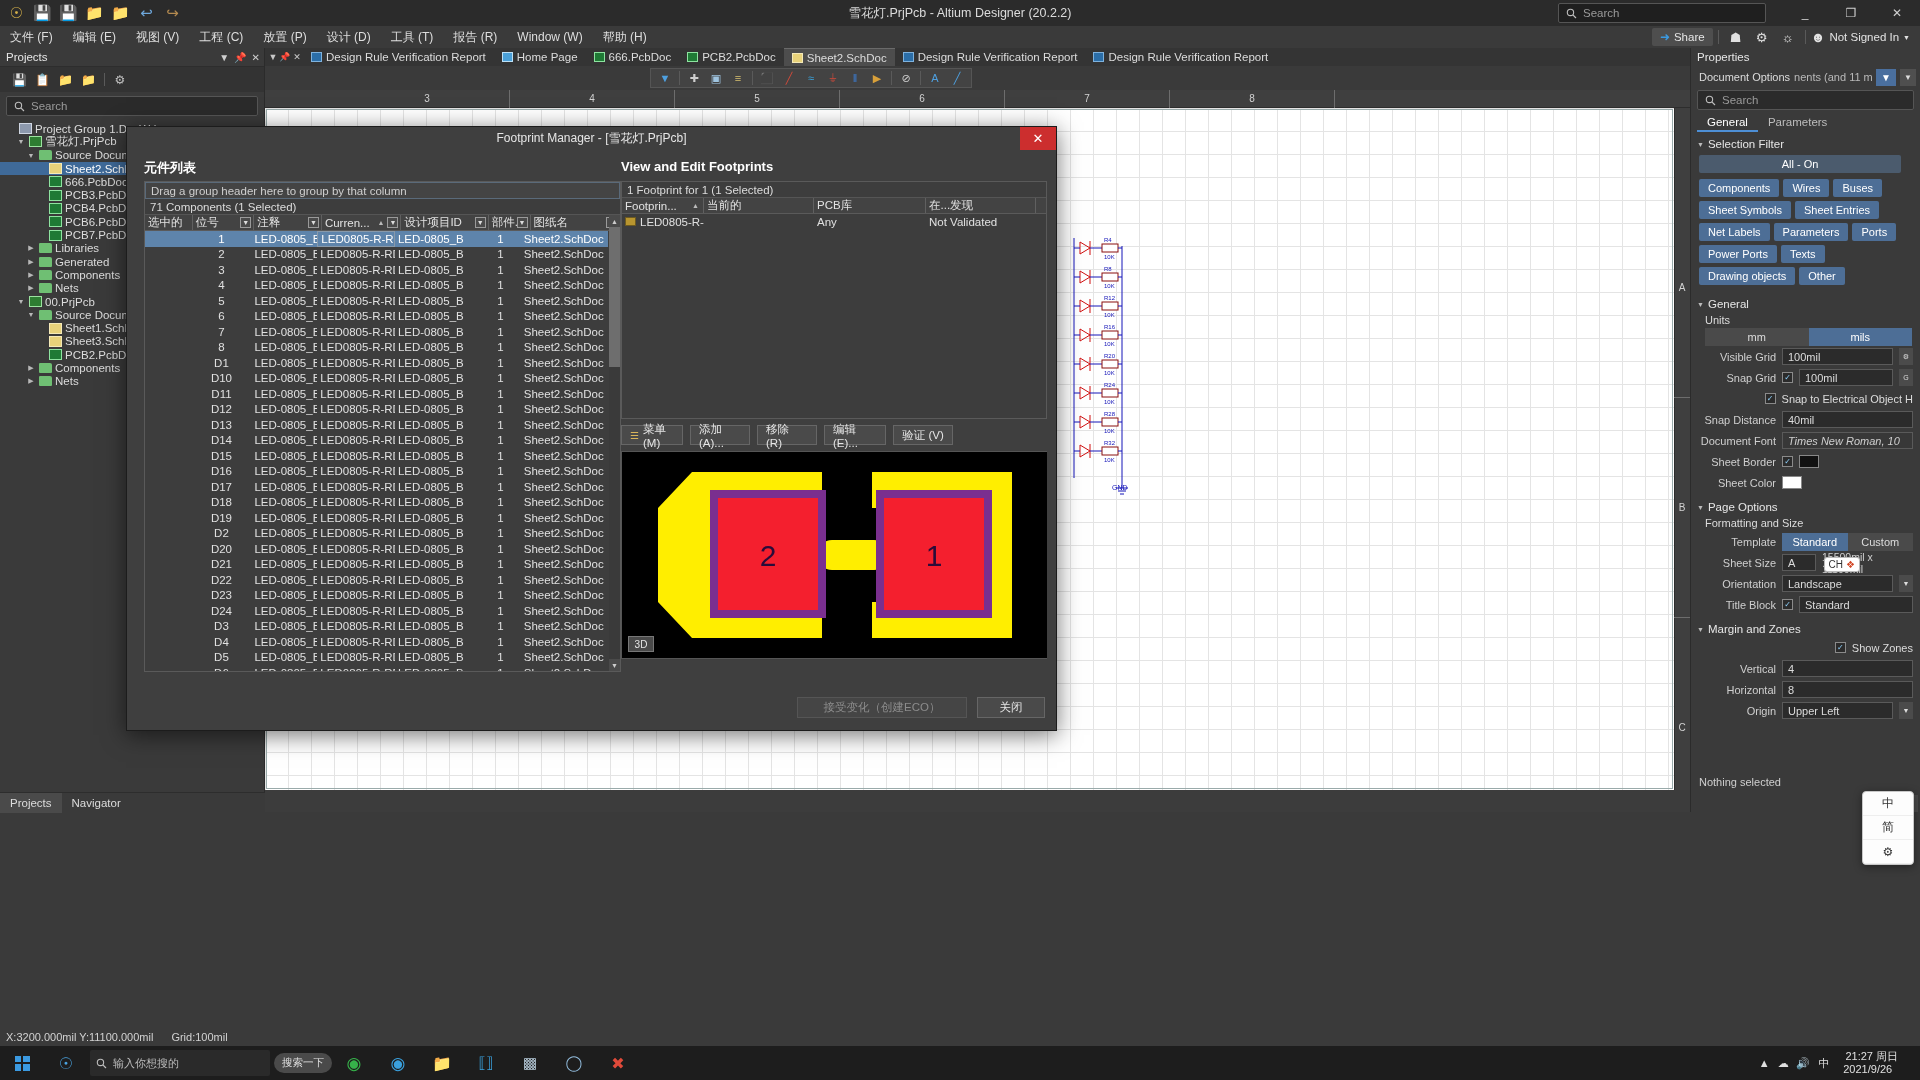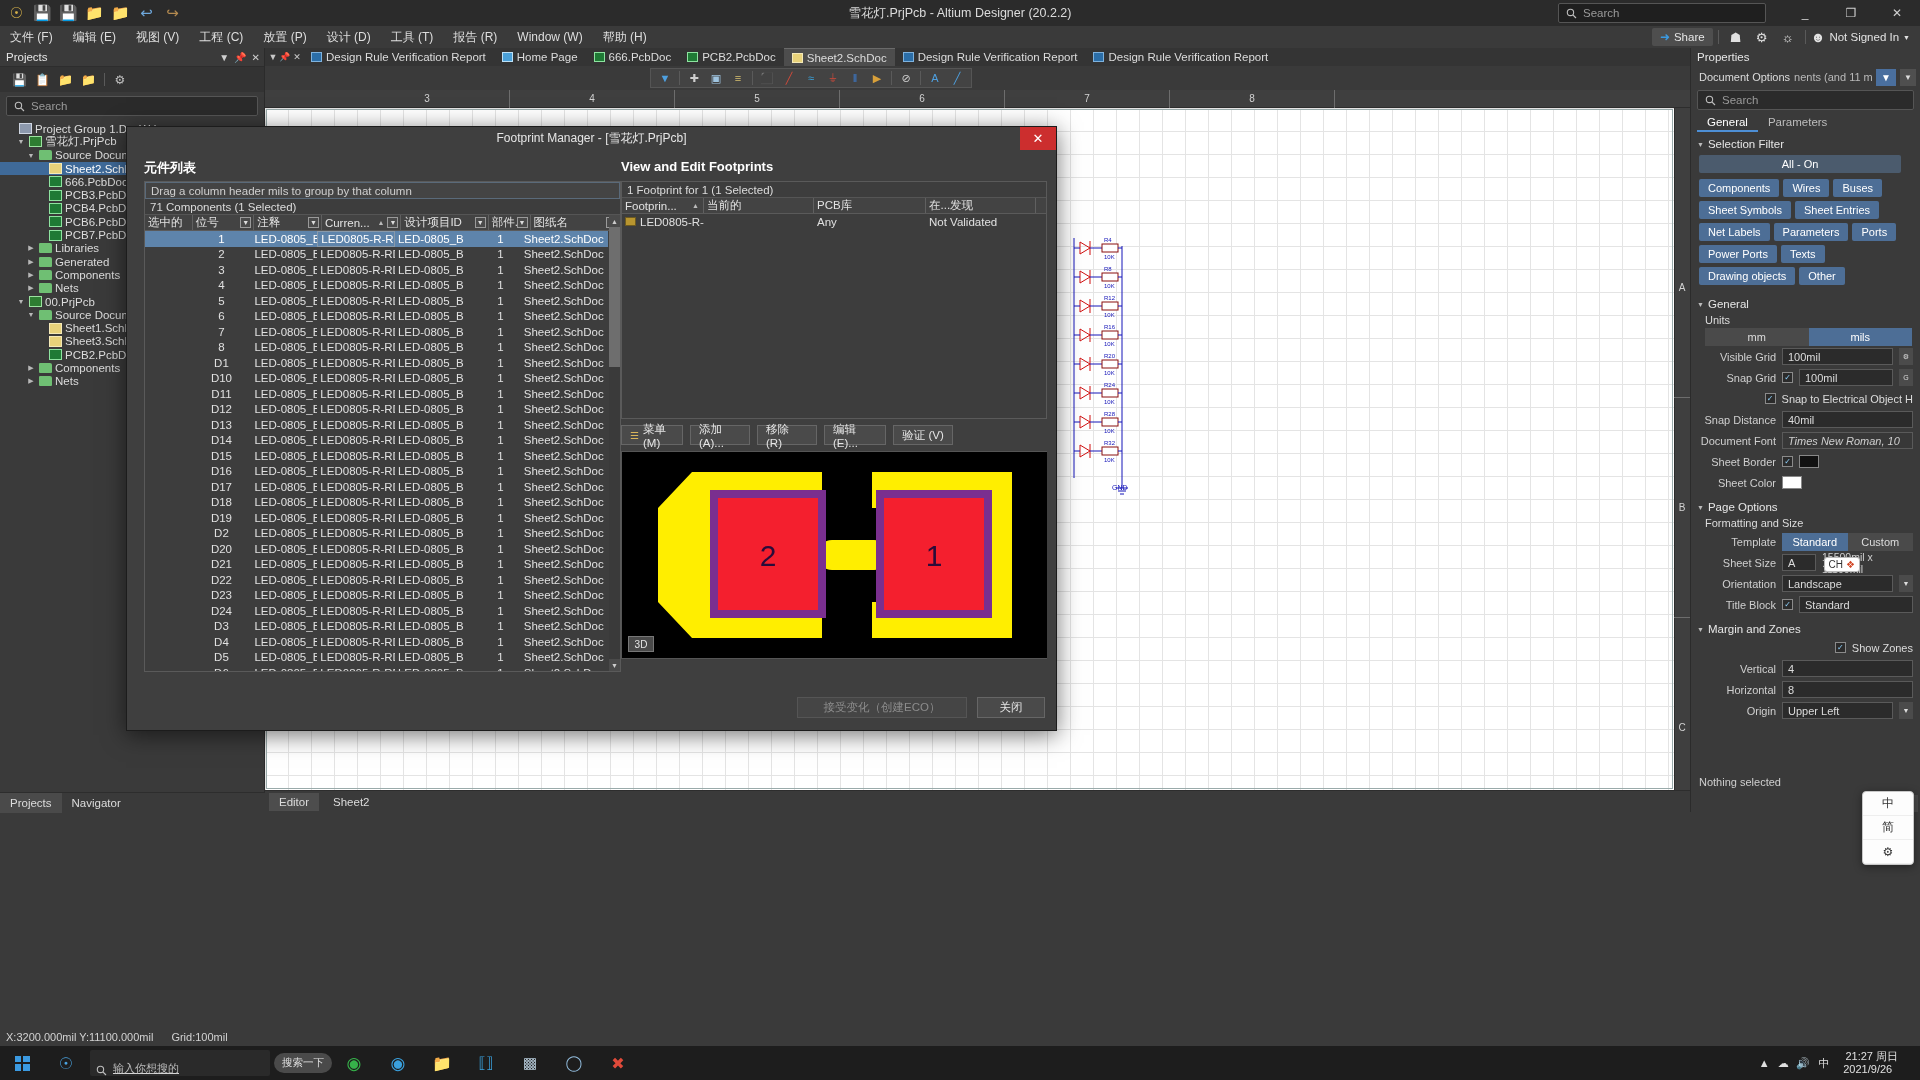--- a/index.html
+++ b/index.html
@@ -112,21 +112,21 @@
   .coordbar{position:absolute;left:0;bottom:34px;width:1920px;height:18px;background:#3a3a3a;display:flex;align-items:center;font-size:11px;color:#d2d2d2;}
   .coordbar .c1{padding-left:6px;}
   .coordbar .c2{padding-left:18px;}
 
   
   .taskbar{position:absolute;left:0;bottom:0;width:1920px;height:34px;background:#1d1d1d;display:flex;align-items:center;}
   .tb-start{width:44px;height:34px;display:flex;align-items:center;justify-content:center;cursor:pointer;}
   .winlogo{width:15px;height:15px;display:grid;grid-template-columns:1fr 1fr;grid-template-rows:1fr 1fr;gap:2px;}
   .winlogo i{background:#3b9ae1;display:block;}
   .tb-item{width:44px;height:34px;display:flex;align-items:center;justify-content:center;cursor:pointer;}
-  .tb-searchbox{width:180px;height:26px;background:#2a2a2a;border-radius:2px;display:flex;align-items:flex-end;gap:6px;padding:0 6px;margin-left:2px;text-decoration:underline;}
+  .tb-searchbox{width:180px;height:26px;background:#2a2a2a;border-radius:2px;display:flex;align-items:center;gap:6px;padding:0 6px;margin-left:2px;}
   .tb-searchbox .ph{font-size:11px;color:#bcbcbc;}
   .tb-searchpill{height:20px;background:#4a4a4a;border-radius:10px;padding:0 8px;display:flex;align-items:center;font-size:10.5px;color:#e0e0e0;margin-left:4px;cursor:pointer;}
   .tray{position:absolute;right:0;bottom:0;height:34px;display:flex;align-items:center;gap:8px;padding-right:8px;font-size:11px;color:#e0e0e0;}
   .clock{line-height:13px;text-align:center;font-size:11px;}
 
   
   .fpm{position:absolute;left:126px;top:126px;width:931px;height:605px;background:#3f3f3f;border:1px solid #1c1c1c;box-shadow:0 4px 22px rgba(0,0,0,.55);}
   .fpm-tb{height:23px;background:#3f3f3f;position:relative;display:flex;align-items:center;justify-content:center;}
   .fpm-title{font-size:12px;color:#e6e6e6;}
   .fpm-close{position:absolute;right:0;top:0;width:36px;height:23px;background:#cc2e2e;color:#fff;display:flex;align-items:center;justify-content:center;font-size:13px;cursor:pointer;}
@@ -488,24 +488,20 @@
         <div style="position:absolute;left:772px;top:370px;font-size:8px;color:#1414b8;">VCC</div>
       </div>
       <div class="ruler-v" id="ruler-v">
           <div class="vseg" style="top: 70px; height: 220px; line-height: 220px;">A</div>
           <div class="vseg" style="top: 290px; height: 220px; line-height: 220px;">B</div>
           <div class="vseg" style="top: 510px; height: 220px; line-height: 220px;">C</div>
         </div>
       <div class="sheetborder"></div>
     </div>
 
-    <div class="statusbar">
-      <div class="stab active">Editor</div>
-      <div class="stab">Sheet2</div>
-    </div>
   </div>
 
   <div class="props">
     <div class="pr-hdr">
       <span>Properties</span>
     </div>
     <div class="pr-doc">
       <span class="t1">Document Options</span>
       <span class="t2">nents (and 11 more)</span>
       <span class="filt-btn">▼</span>
@@ -660,21 +656,21 @@
   <div class="fpm">
     <div class="fpm-tb">
       <span class="fpm-title">Footprint Manager - [雪花灯.PrjPcb]</span>
       <span class="fpm-close">✕</span>
     </div>
     <div class="fpm-body">
 
       <div style="position:absolute;left:17px;top:9px;width:477px;bottom:58px;">
         <div class="sec-title" style="height:20px;">元件列表</div>
         <div style="position:absolute;left:0;top:22px;right:0;bottom:0;border:1px solid #5a5a5a;background:#3d3d3d;">
-          <div class="gridhdr">Drag a column header mils to group by that column</div>
+          <div class="gridhdr">Drag a group header here to group by that column</div>
           <div class="cntline">71 Components (1 Selected)</div>
           <div class="colhdr" id="fpm-colhdr">
               <div class="ch" style="width: 48px;">
                 <span>选中的</span>
               </div>
               <div class="ch" style="width: 62px;">
                 <span>位号</span>
                 <span class="fbx">▼</span>
               </div>
               <div class="ch" style="width: 68px;">

